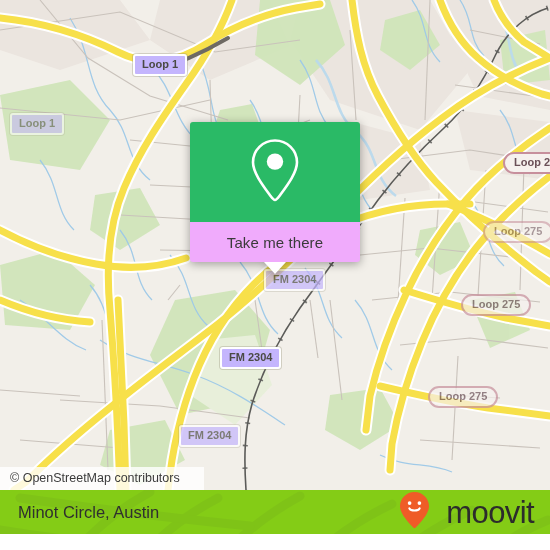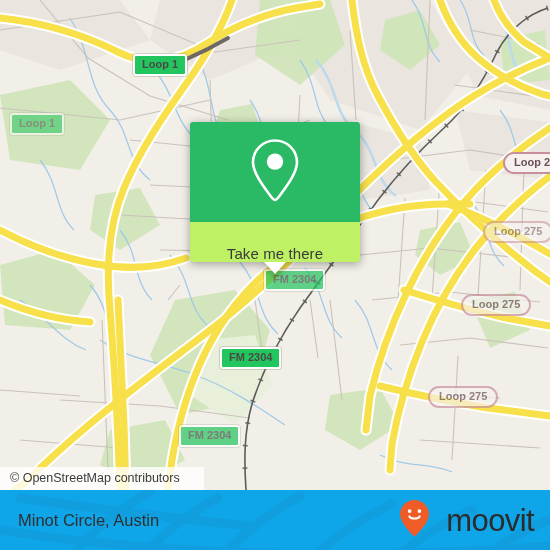--- a/index.html
+++ b/index.html
@@ -40,21 +40,21 @@
   
   .shield {
     position: absolute;
     white-space: nowrap;
     font-family: "Liberation Sans", sans-serif;
     font-weight: bold;
     line-height: 1;
     user-select: none;
   }
   .shield-rect {
-    background: #22c55e;
+    background: #c4b5fd;
     border: 2px solid #ffffff;
     border-radius: 3px;
     color: #4a4a44;
     font-size: 11px;
     padding: 3px 7px 4px 7px;
     box-shadow: 0 0 0 1px rgba(150,145,120,.35);
   }
   .shield-pill {
     background: #f6f1ee;
     border: 2px solid #c78f9c;
@@ -77,24 +77,24 @@
   #popup-green {
     height: 100px;
     background: #2aba66;
     border-radius: 3px 3px 0 0;
     display: flex;
     align-items: center;
     justify-content: center;
   }
   #popup-white {
     height: 40px;
-    background: #bef264;
+    background: #f0abfc;
     border-radius: 0 0 3px 3px;
     display: flex;
-    align-items: flex-end;
+    align-items: center;
     justify-content: center;
   }
   #popup-label {
     color: #3a3a3a;
     font-size: 15px;
     letter-spacing: .1px;
   }
   #popup-tail {
     position: absolute;
     left: 50%;
@@ -118,22 +118,22 @@
     padding: 4px 24px 5px 10px;
     white-space: nowrap;
   }
 
   
   #footer {
     position: absolute;
     left: 0;
     top: 490px;
     width: 550px;
-    height: 60px;
-    background: #0ea5e9;
+    height: 44px;
+    background: #84cc16;
     overflow: hidden;
   }
   #footer-ghost {
     position: absolute;
     left: 0;
     top: -22px;
     opacity: .055;
   }
   #footer-title {
     position: absolute;

